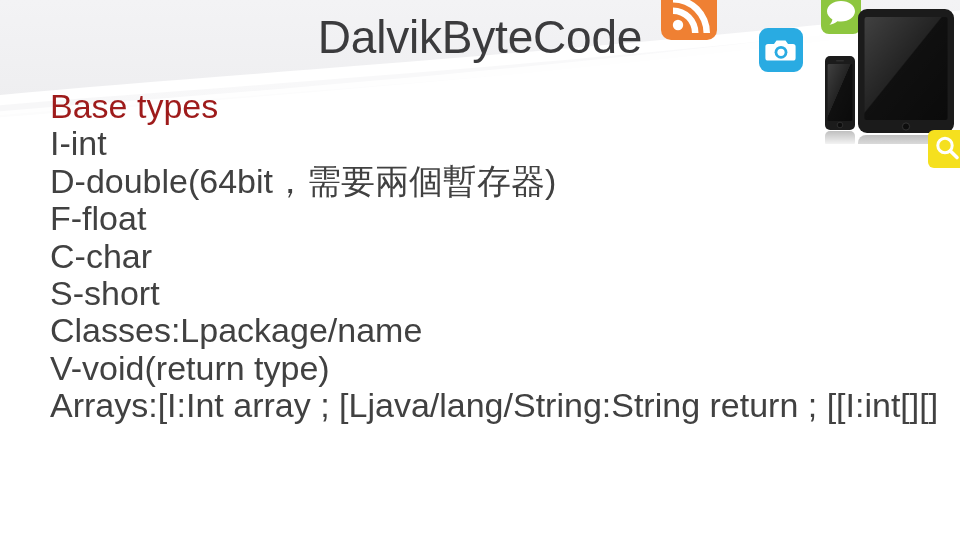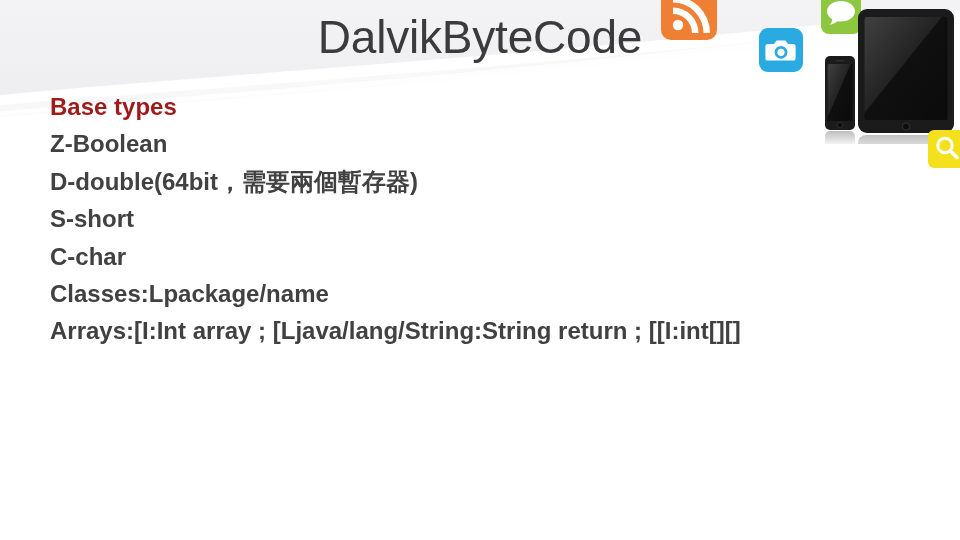--- a/index.html
+++ b/index.html
@@ -59,25 +59,25 @@
   #devices   { left: 823px; top: 4px;   width: 137px; height: 140px; }
 
   
   #content {
     position: absolute;
     left: 50px;
     top: 88px;
     width: 890px;
   }
   .line {
-    font-size: 24px;
+    font-size: 34px;
     line-height: 37.4px;
     color: #414141;
     white-space: nowrap;
-    font-weight: 700;
+    font-weight: 400;
   }
   .line.heading {
     color: #9e1b1b;
   }
 </style>
 </head>
 <body>
 
 <div id="banner">
 
@@ -170,19 +170,21 @@
     <svg viewBox="0 0 38 38" width="38" height="38">
       <rect x="0" y="0" width="44" height="38" rx="6" ry="6" fill="#f5e01e"></rect>
       <circle cx="17" cy="15.5" r="7.2" fill="none" stroke="#ffffff" stroke-width="3"></circle>
       <line x1="22.4" y1="21" x2="29" y2="27.6" stroke="#ffffff" stroke-width="3.6" stroke-linecap="round"></line>
     </svg>
   </div>
 </div>
 
 <div id="content">
   <div class="line heading">Base types</div>
-  <div class="line">Z-Boolean</div>
+  <div class="line">I-int</div>
   <div class="line">D-double(64bit，需要兩個暫存器)</div>
+  <div class="line">F-float</div>
+  <div class="line">C-char</div>
   <div class="line">S-short</div>
-  <div class="line">C-char</div>
   <div class="line">Classes:Lpackage/name</div>
+  <div class="line">V-void(return type)</div>
   <div class="line">Arrays:[I:Int array ; [Ljava/lang/String:String return ;  [[I:int[][]</div>
 </div>
 
 </body></html>

